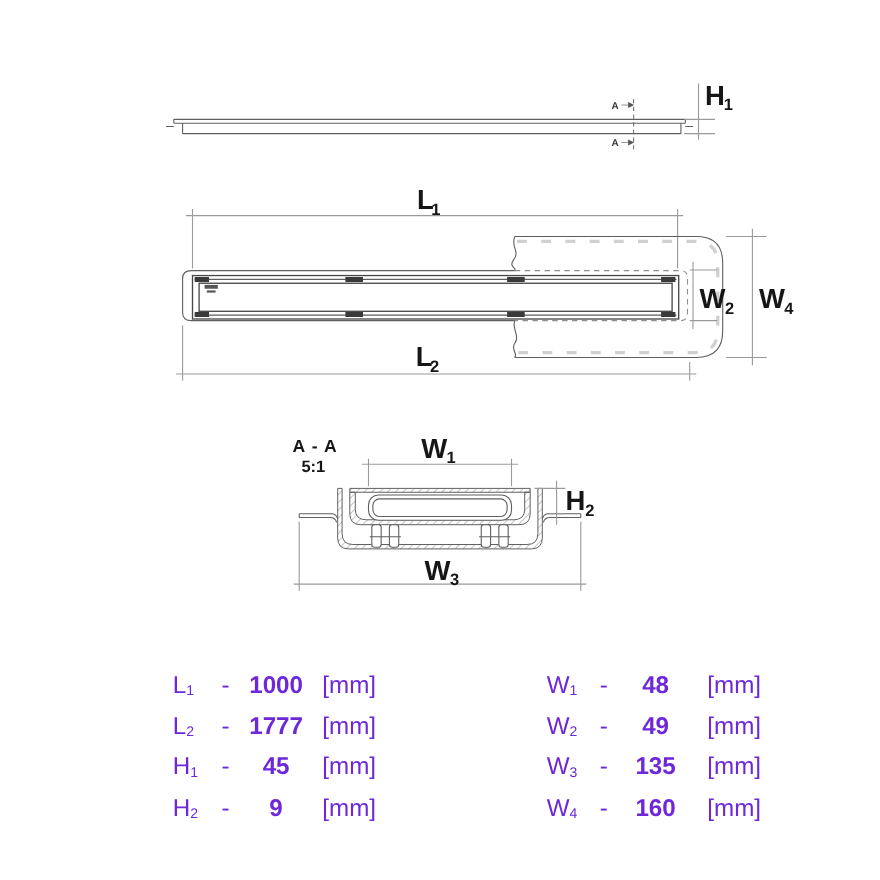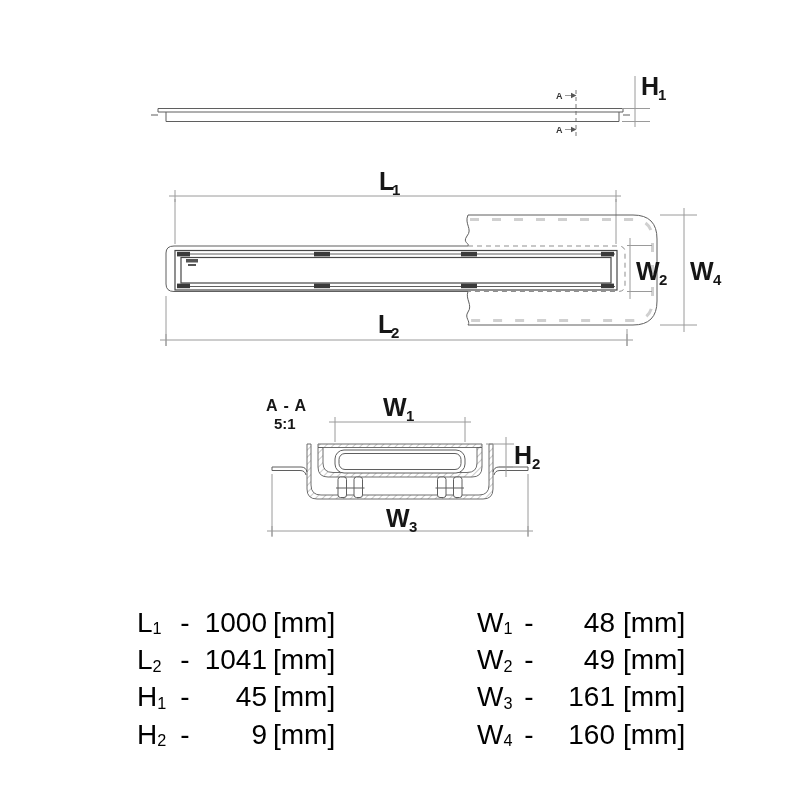--- a/index.html
+++ b/index.html
@@ -13,30 +13,30 @@
   svg text.sec-scale{font-size:15px;}
   svg text.marker{font-size:9px;font-weight:600;fill:#333;}
   .outline{stroke:#5f5f5f;stroke-width:1;fill:none;}
   .outline-dk{stroke:#474747;stroke-width:1.2;fill:none;}
   .dimline{stroke:#9a9a9a;stroke-width:1;fill:none;}
   .hidden-edge{stroke:#8f8f8f;stroke-width:1;fill:none;stroke-dasharray:5 4;}
   .mem-dash{stroke:#d0d0d0;stroke-width:3;fill:none;stroke-dasharray:9 13;}
   .secline{stroke:#777;stroke-width:1;fill:none;stroke-dasharray:4 3;}
   .whitefill{fill:#ffffff;}
   
-  .dim-table{position:absolute;top:604px;font-size:28px;color:#000000;}
+  .dim-table{position:absolute;top:604px;font-size:22px;color:#6d28d9;margin-left:20px;}
   .dim-table .row{display:grid;align-items:center;height:37.4px;}
   .col-left{left:137px;}
   .col-left .row{grid-template-columns:38px 20px 72px auto;}
   .col-right{left:477px;}
   .col-right .row{grid-template-columns:44px 16px 78px auto;}
   .dim-table .sym{text-align:left;white-space:nowrap;}
   .dim-table sub{font-size:0.58em;vertical-align:baseline;position:relative;bottom:-0.15em;}
   .dim-table .dash{text-align:center;}
-  .dim-table .val{text-align:right;}
+  .dim-table .val{text-align:center;font-weight:bold;}
   .col-left .unit{padding-left:6px;}
   .col-right .unit{padding-left:8px;}
 </style>
 </head>
 <body>
 
 <div class="stage">
 
 <svg width="800" height="800" viewBox="0 0 800 800">
   <defs>
@@ -183,21 +183,21 @@
 <div class="dim-table col-left">
   <div class="row">
     <span class="sym"><span>L</span><sub>1</sub></span>
     <span class="dash">-</span>
     <span class="val">1000</span>
     <span class="unit">[mm]</span>
   </div>
   <div class="row">
     <span class="sym"><span>L</span><sub>2</sub></span>
     <span class="dash">-</span>
-    <span class="val">1041</span>
+    <span class="val">1777</span>
     <span class="unit">[mm]</span>
   </div>
   <div class="row">
     <span class="sym"><span>H</span><sub>1</sub></span>
     <span class="dash">-</span>
     <span class="val">45</span>
     <span class="unit">[mm]</span>
   </div>
   <div class="row">
     <span class="sym"><span>H</span><sub>2</sub></span>
@@ -216,21 +216,21 @@
   </div>
   <div class="row">
     <span class="sym"><span>W</span><sub>2</sub></span>
     <span class="dash">-</span>
     <span class="val">49</span>
     <span class="unit">[mm]</span>
   </div>
   <div class="row">
     <span class="sym"><span>W</span><sub>3</sub></span>
     <span class="dash">-</span>
-    <span class="val">161</span>
+    <span class="val">135</span>
     <span class="unit">[mm]</span>
   </div>
   <div class="row">
     <span class="sym"><span>W</span><sub>4</sub></span>
     <span class="dash">-</span>
     <span class="val">160</span>
     <span class="unit">[mm]</span>
   </div>
 </div>
 

